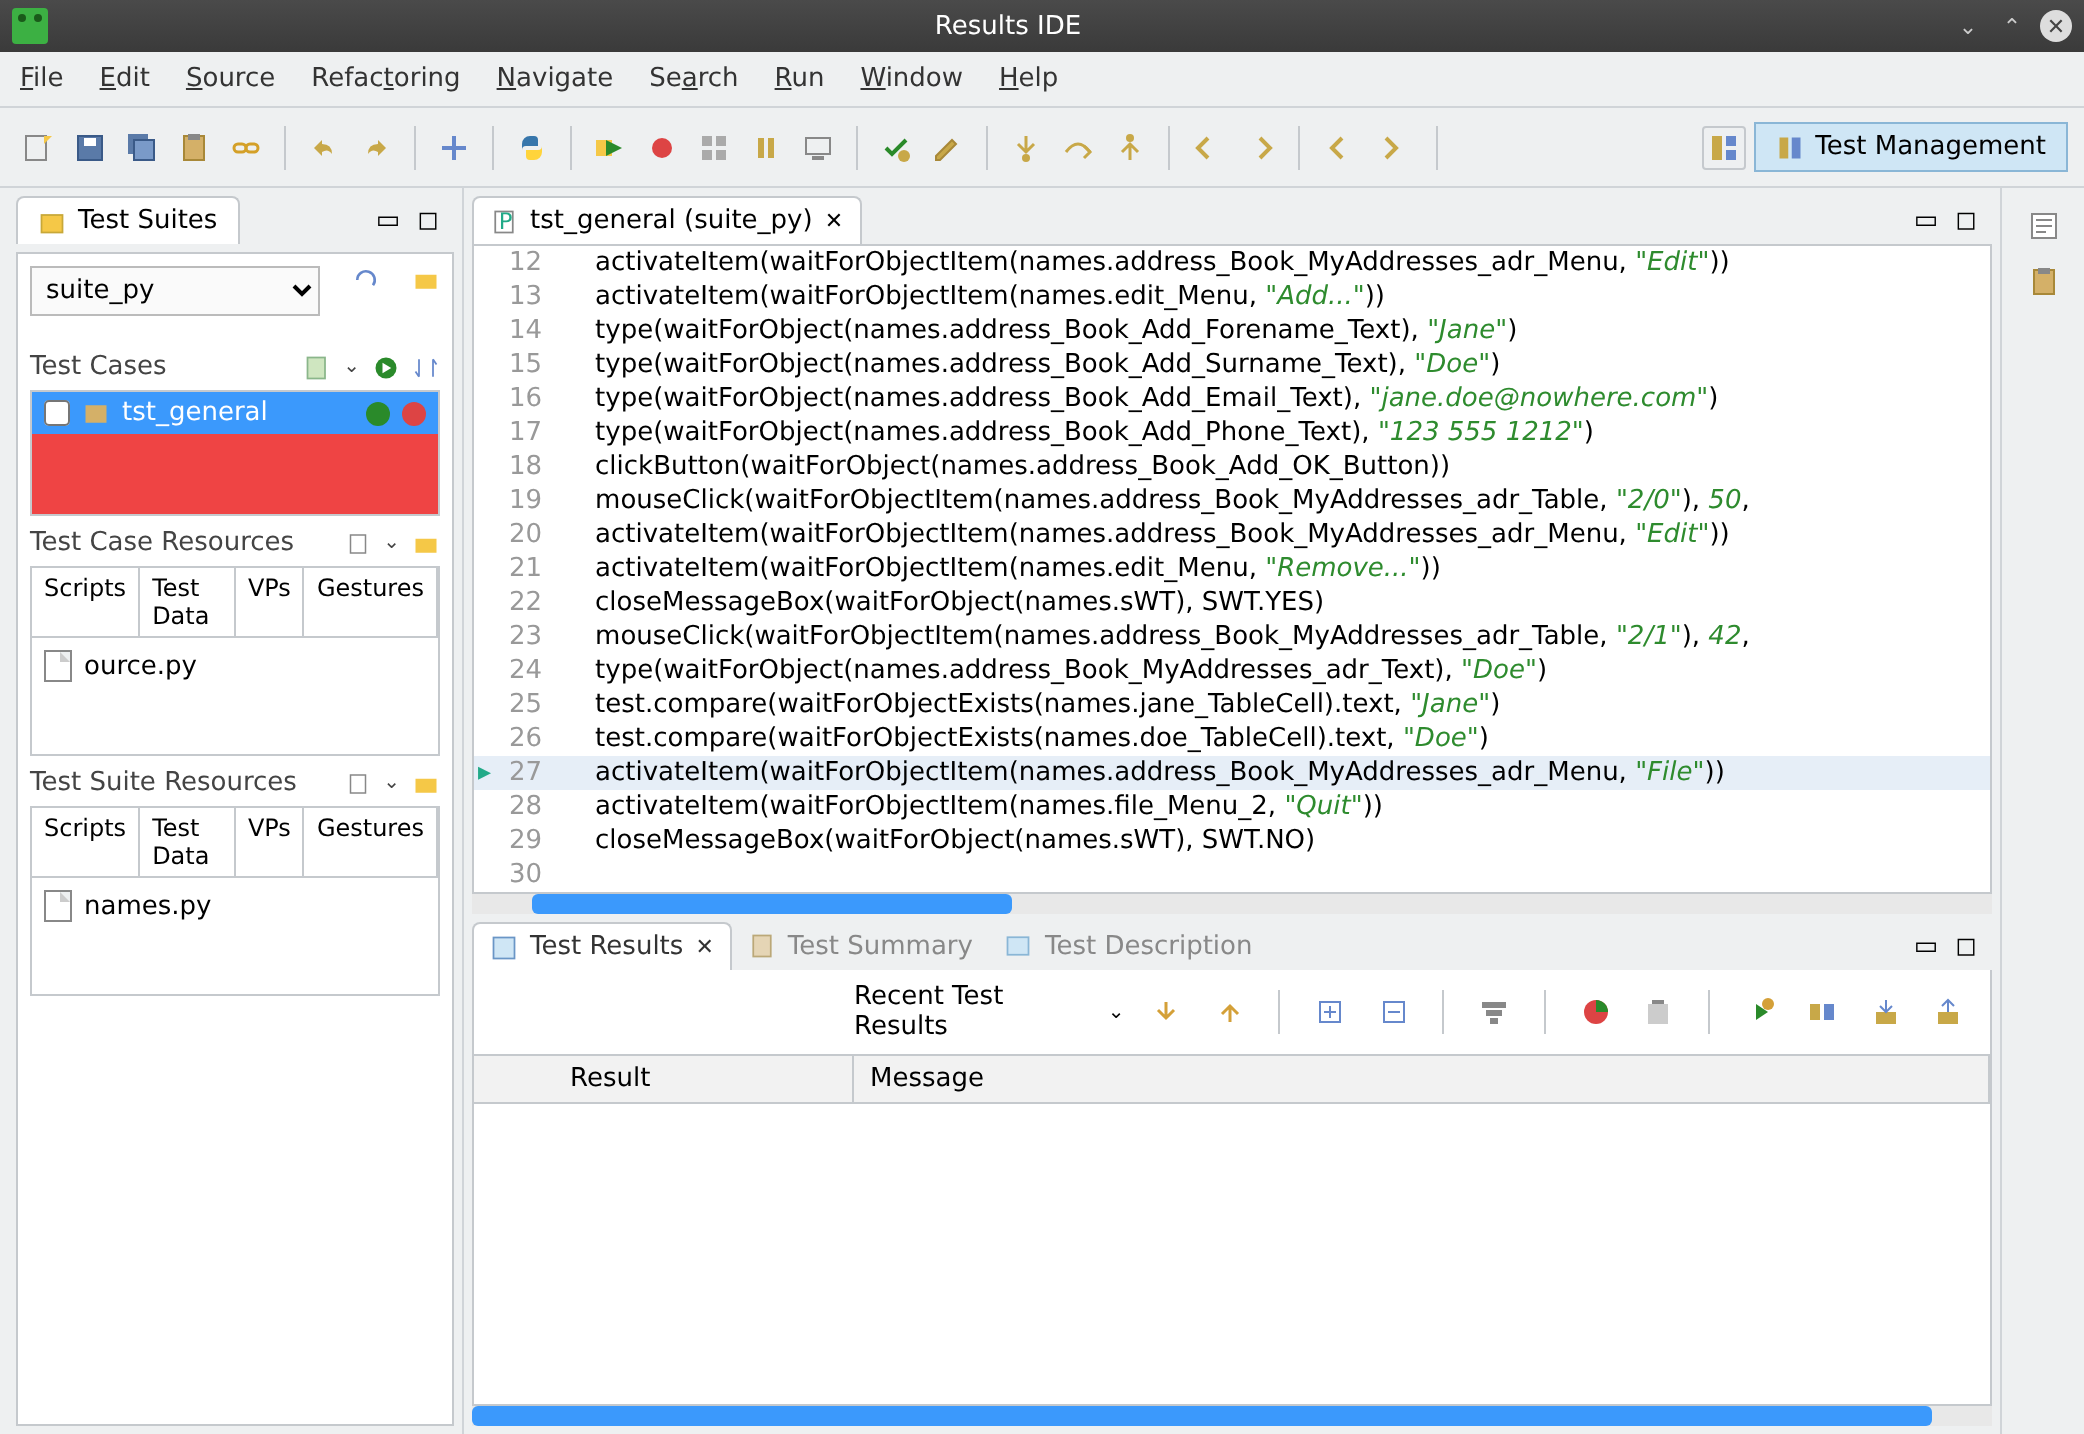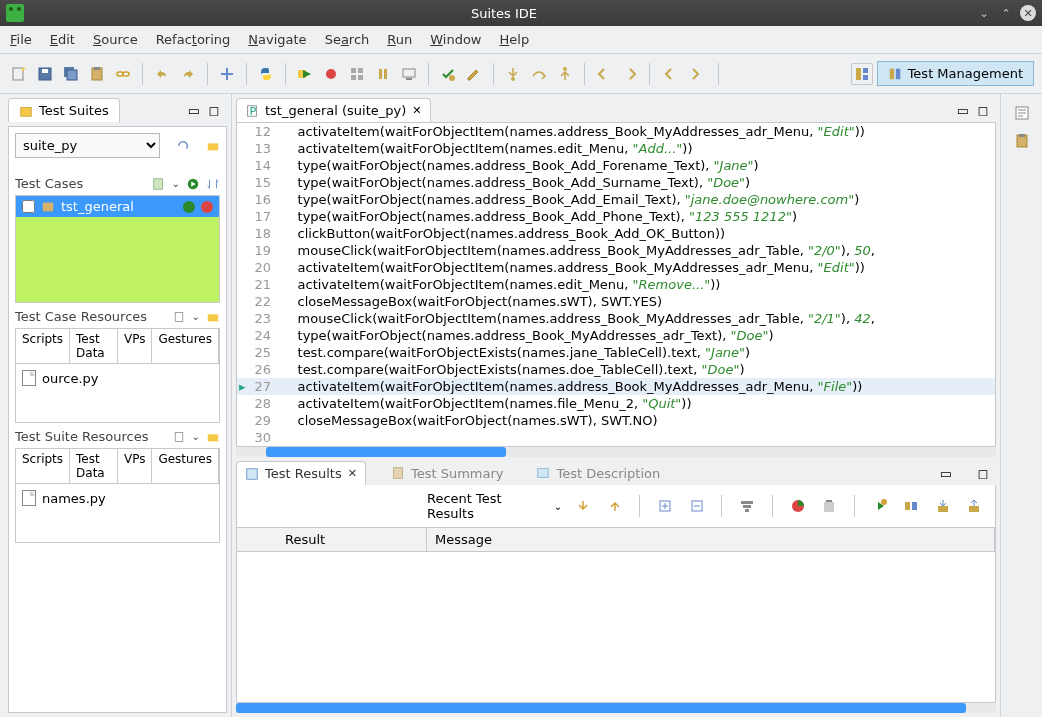--- a/index.html
+++ b/index.html
@@ -22,25 +22,25 @@
 .quick-access { margin-left:8px; border:1px solid #c5c9cd; background:#fff; padding:3px 10px; color:#aaa; font-style:italic; width:100px; }
 .persp-btn { margin-left:auto; border:1px solid #c5c9cd; padding:4px 8px; cursor:pointer; }
 .persp-active { background:#cfe6f5; border:1px solid #8ab6d6; padding:4px 10px; cursor:pointer; display:flex; align-items:center; gap:6px; }
 .workspace { flex:1; display:flex; overflow:hidden; }
 .left-col { width:232px; display:flex; flex-direction:column; border-right:1px solid #d0d4d8; background:#eef0f1; padding:4px 4px 4px 8px; gap:4px; }
 .view-tab { display:flex; align-items:center; }
 .view-tab .tab-lbl { background:#fff; border-top:1px solid #c5c9cd; border-left:1px solid #c5c9cd; border-right:1px solid #c5c9cd; border-top-left-radius:4px; border-top-right-radius:4px; padding:4px 10px; display:flex; align-items:center; gap:6px; }
 .view-tab .spacer { flex:1; }
 .mini-btn { width:14px; height:14px; cursor:pointer; display:inline-flex; align-items:center; justify-content:center; }
 .panel { background:#fff; border:1px solid #c5c9cd; padding:6px; display:flex; flex-direction:column; }
-.suite-select { display:flex; gap:16px; align-items:center; margin-bottom:12px; }
+.suite-select { display:flex; gap:16px; margin-bottom:12px; }
 .suite-select select { flex:1; border:1px solid #bbb; padding:3px; background:#fafafa; }
 .sec-hdr { display:flex; align-items:center; gap:6px; color:#444; margin:6px 0 4px 0; }
 .sec-hdr .sec-title { flex:1; }
-.list-box { border:1px solid #c5c9cd; height:108px; overflow:auto; background:#bef264; }
+.list-box { border:1px solid #c5c9cd; height:63px; overflow:auto; background:#ef4444; }
 .list-row-sel { background:#3b99fc; color:#fff; display:flex; align-items:center; padding:3px 6px; gap:6px; }
 .run-dot { width:12px; height:12px; border-radius:50%; }
 .tabs-row { display:flex; border:1px solid #c5c9cd; border-bottom:none; }
 .tabs-row span { padding:3px 6px; border-right:1px solid #c5c9cd; cursor:pointer; font-size:12px; }
 .file-list { border:1px solid #c5c9cd; height:60px; padding:4px; }
 .file-item { display:flex; align-items:center; gap:6px; padding:2px; }
 .center-col { flex:1; display:flex; flex-direction:column; padding:4px; gap:4px; overflow:hidden; }
 .editor-wrap { flex:0 0 auto; display:flex; flex-direction:column; }
 .editor-tabs { display:flex; align-items:center; }
 .editor-tab { background:#fff; border-top:1px solid #c5c9cd; border-left:1px solid #c5c9cd; border-right:1px solid #c5c9cd; border-top-left-radius:4px; border-top-right-radius:4px; padding:4px 8px; display:flex; align-items:center; gap:6px; }
@@ -49,41 +49,41 @@
 .editor .line { display:flex; height:17px; align-items:center; }
 .editor .gutter { width:44px; text-align:right; color:#999; padding-right:10px; flex-shrink:0; position:relative; }
 .editor .code { flex:1; text-align:left; }
 .line.active { background:#e6eef7; }
 .line.active .gutter::before { content:'▸'; color:#2a8; position:absolute; left:2px; }
 .str { color:#2e8b2e; font-style:italic; }
 .num { color:#2e8b2e; font-style:italic; }
 .editor-scroll { height:10px; background:#e8e8e8; position:relative; }
 .editor-scroll .thumb { position:absolute; left:30px; width:240px; height:10px; background:#3b99fc; border-radius:3px; }
 .bottom-wrap { flex:1; display:flex; flex-direction:column; min-height:0; }
-.bottom-tabs { display:flex; align-items:center; gap:17px; }
+.bottom-tabs { display:flex; align-items:center; gap:0; }
 .bt-tab { padding:4px 8px; display:flex; align-items:center; gap:6px; cursor:pointer; color:#888; }
 .bt-tab.active { background:#fff; border-top:1px solid #c5c9cd; border-left:1px solid #c5c9cd; border-right:1px solid #c5c9cd; border-top-left-radius:4px; border-top-right-radius:4px; color:#333; }
 .bt-toolbar { background:#fff; border-left:1px solid #c5c9cd; border-right:1px solid #c5c9cd; padding:6px 10px; display:flex; align-items:center; gap:10px; justify-content:flex-end; }
 .bt-toolbar .recent { margin-right:auto; margin-left:180px; display:flex; align-items:center; gap:4px; }
 .grid-hdr { display:flex; background:#f2f2f2; border:1px solid #c5c9cd; border-bottom:none; }
 .grid-hdr .cell { padding:4px 8px; border-right:1px solid #c5c9cd; }
 .grid-body { flex:1; background:#fff; border:1px solid #c5c9cd; }
 .bottom-scroll { height:10px; background:#e8e8e8; position:relative; }
 .bottom-scroll .thumb { position:absolute; left:0; width:730px; height:10px; background:#3b99fc; border-radius:3px; }
 .right-col { width:42px; border-left:1px solid #d0d4d8; display:flex; flex-direction:column; align-items:center; padding-top:8px; gap:6px; }
 .ic-doc { width:14px; height:16px; border:1px solid #888; background:#fff; position:relative; }
 .ic-doc::after { content:''; position:absolute; top:0; right:0; border-top:5px solid #eef0f1; border-left:5px solid #ccc; }
 svg { overflow:visible; }
 </style>
 </head>
 <body>
 
 <div class="titlebar">
   <div class="app-icon"></div>
-  <div class="title">Suites IDE</div>
+  <div class="title">Results IDE</div>
   <div class="win-btns">
     <div class="win-btn wb-min">⌄</div>
     <div class="win-btn wb-max">⌃</div>
     <div class="win-btn wb-close">✕</div>
   </div>
 </div>
 
 <div class="menubar">
   <span><u>F</u>ile</span>
   <span><u>E</u>dit</span>

